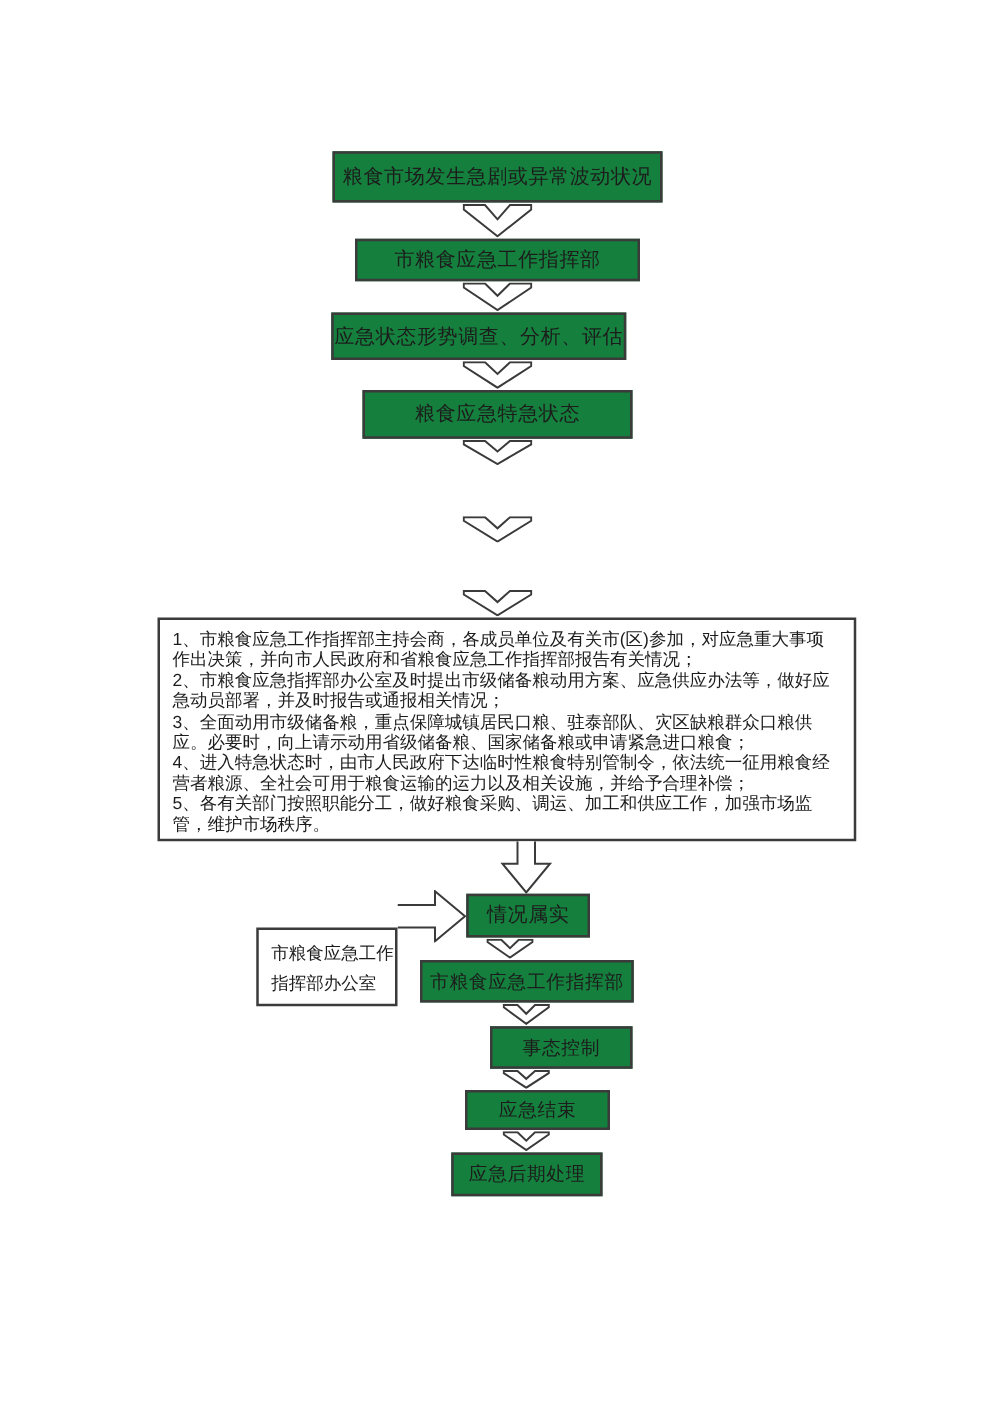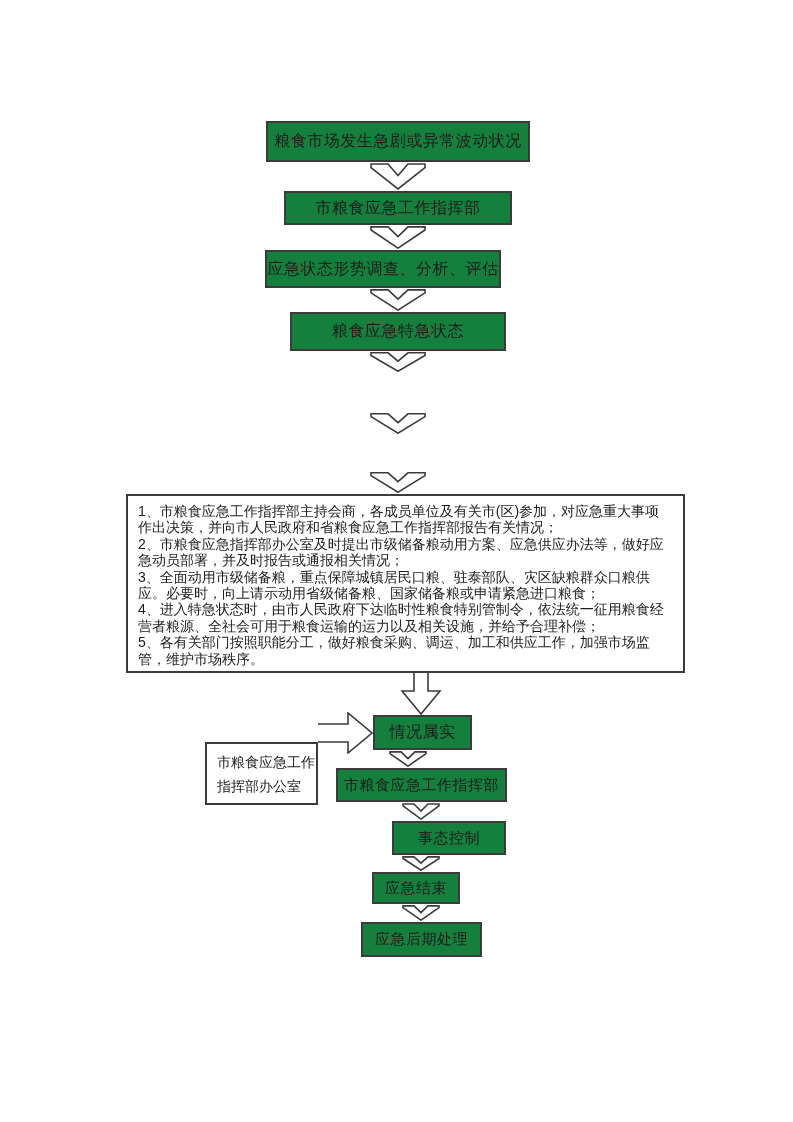--- a/index.html
+++ b/index.html
@@ -146,21 +146,21 @@
   <svg class="arr" style="left:402px;top:803px" width="38" height="17" viewBox="0 0 38 18" preserveAspectRatio="none">
     <path d="M1,1 L1,3 L19,17 L37,3 L37,1 L26,1 L19,8.5 L12,1 Z"></path>
   </svg>
 
   <div class="fbox small" style="left:392px;top:821px;width:114px;height:34px">事态控制</div>
 
   <svg class="arr" style="left:402px;top:856px" width="38" height="15" viewBox="0 0 38 18" preserveAspectRatio="none">
     <path d="M1,1 L1,3 L19,17 L37,3 L37,1 L26,1 L19,8.5 L12,1 Z"></path>
   </svg>
 
-  <div class="fbox small" style="left:372px;top:872px;width:88px;height:32px">应急结束</div>
+  <div class="fbox small" style="left:372px;top:872px;width:116px;height:32px">应急结束</div>
 
   <svg class="arr" style="left:402px;top:905px" width="38" height="16" viewBox="0 0 38 18" preserveAspectRatio="none">
     <path d="M1,1 L1,3 L19,17 L37,3 L37,1 L26,1 L19,8.5 L12,1 Z"></path>
   </svg>
 
   <div class="fbox small" style="left:361px;top:922px;width:121px;height:35px">应急后期处理</div>
 
 </div>
 
 </body></html>

